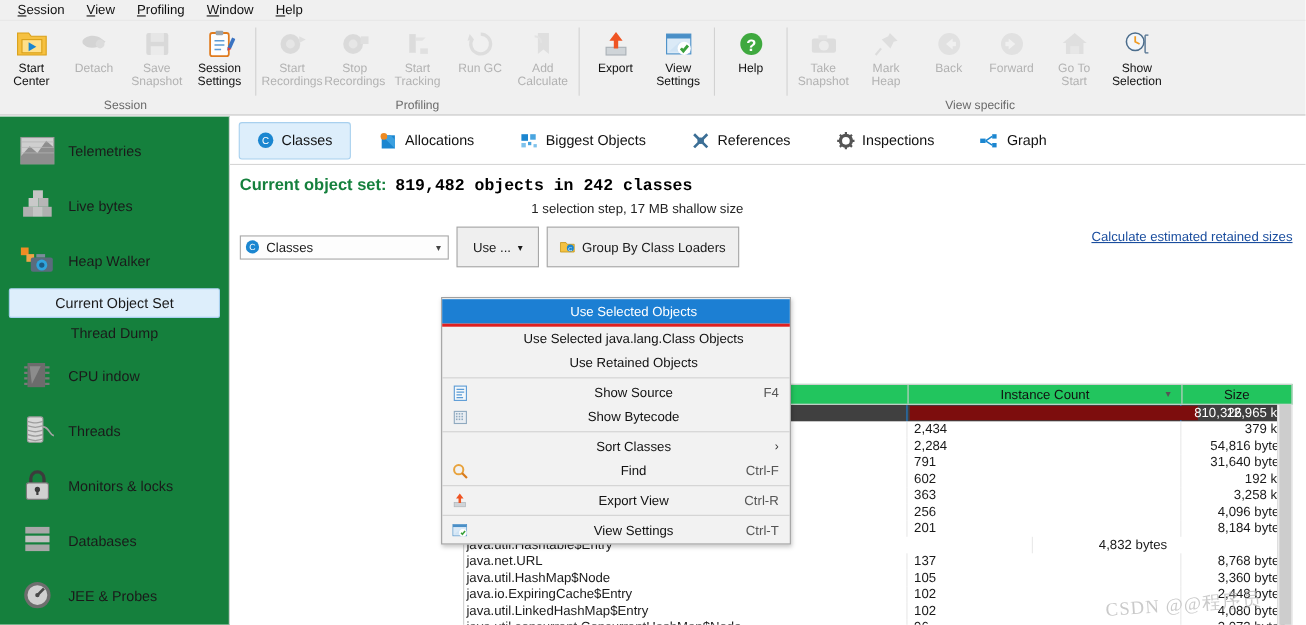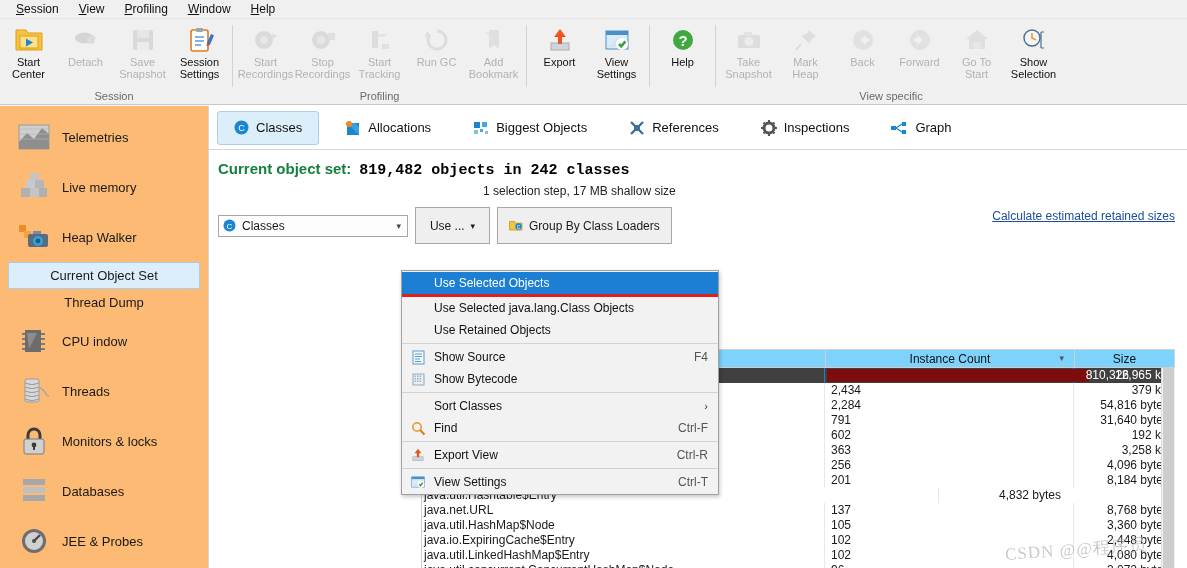--- a/index.html
+++ b/index.html
@@ -43,21 +43,21 @@
     white-space:pre-line;
   }
   .tbtn.disabled .lbl { color:#b2b2b2; }
   .tbtn.disabled .ico { opacity:.38; filter:grayscale(1); }
 
   
   .content { position:absolute; top:106px; left:0; right:0; bottom:0; display:flex; }
 
   
   .sidebar {
-    width:209px; background:#fdba74; border-right:1px solid #d6d6d6;
+    width:209px; background:#15803d; border-right:1px solid #d6d6d6;
     padding-top:6px; overflow:hidden;
   }
   .snav { display:flex; align-items:center; height:50px; padding-left:14px; cursor:default; }
   .snav .sico { width:40px; height:34px; display:flex; align-items:center; justify-content:center; }
   .snav .slbl { font-size:13px; color:#1a1a1a; margin-left:8px; }
   .ssub {
     height:27px; margin:0 8px; display:flex; align-items:center; justify-content:center;
     font-size:13px; color:#1a1a1a; cursor:default; border-radius:2px;
   }
   .ssub.active { background:#ddeefb; border:1px solid #a8d0ee; }
@@ -93,21 +93,21 @@
     align-items:center; justify-content:center; gap:6px; padding:16px 11px;
     font-size:12px; margin-left:7px; cursor:default; white-space:nowrap;
   }
   .linkright {
     position:absolute; right:12px; top:11px; font-size:12px; color:#1a4d9e;
     text-decoration:underline; cursor:pointer;
   }
 
   
   .tablewrap { position:absolute; left:212px; right:12px; top:243px; bottom:0; }
-  .thead { display:flex; height:19px; background:#7dd3fc; border:1px solid #cfcfcf; border-bottom:1px solid #cfcfcf; }
+  .thead { display:flex; height:19px; background:#22c55e; border:1px solid #cfcfcf; border-bottom:1px solid #cfcfcf; }
   .th {
     display:flex; align-items:center; justify-content:center; font-size:12px; color:#111;
     border-right:1px solid #cfcfcf; position:relative; height:100%;
   }
   .th.name { width:517px; }
   .th.count { width:318px; }
   .th.size { width:127px; border-right:none;text-align:center; }
   .th .sortarrow { position:absolute; right:8px; font-size:8px; color:#555; }
   .tbody { border:1px solid #cfcfcf; border-top:none; height:306px; overflow:hidden; position:relative; background:#fff; }
   .trow { display:flex; height:15px; align-items:center; font-size:12px; }
@@ -129,21 +129,21 @@
   .vthumb { position:absolute; top:0; left:1px; width:11px; height:262px; background:#cdcdcd; }
 
   
   .ctxmenu {
     position:absolute; left:401px; top:270px; width:318px;
     background:#f2f2f2; border:1px solid #a0a0a0; box-shadow:1px 2px 4px rgba(0,0,0,.22);
     z-index:50; padding:1px 0;
   }
   .ctxitem {
     height:22px; display:flex; align-items:center; font-size:12px; color:#111;
-    padding-left:32px; position:relative; cursor:default;
+    padding-left:32px; position:relative; cursor:default;justify-content:center;
   }
   .ctxitem.hl { background:#1c7fd3; color:#fff; }
   .ctxitem .mico { position:absolute; left:8px; top:3px; width:16px; height:16px; display:flex; align-items:center; justify-content:center; }
   .ctxitem .accel { position:absolute; right:10px; color:#555; font-size:12px; }
   .ctxitem .sub { position:absolute; right:10px; color:#333; font-size:11px; }
   .ctxredline { height:3px; background:#e02020; }
   .ctxdiv { height:1px; background:#d2d2d2; margin:2px 0; }
 
   
   .watermark {
@@ -261,21 +261,21 @@
             <div class="lbl">Run GC</div>
           </div>
           <div class="tbtn disabled">
             <div class="ico">
               <svg width="28" height="26" viewBox="0 0 28 26">
                 <path d="M9 3h10v19l-5-4-5 4z" fill="#c4c4c4"></path>
                 <path d="M6 6c4 0 6 3 6 6" stroke="#cfcfcf" stroke-width="2" fill="none"></path>
               </svg>
             </div>
             <div class="lbl">Add
-Bookmark</div>
+Calculate</div>
           </div>
         </div>
         <div class="rgroup-label">Profiling</div>
       </div>
       <div class="sep"></div>
       <div class="rgroup">
         <div class="rgroup-items">
           <div class="tbtn">
             <div class="ico">
               <svg width="28" height="26" viewBox="0 0 28 26">
@@ -404,21 +404,21 @@
           <div class="sico">
             <svg width="34" height="30" viewBox="0 0 34 30">
               <rect x="4" y="16" width="9" height="9" fill="#b0b0b0"></rect>
               <rect x="13" y="16" width="9" height="9" fill="#c4c4c4"></rect>
               <rect x="22" y="16" width="8" height="9" fill="#b0b0b0"></rect>
               <rect x="9" y="8" width="9" height="8" fill="#c9c9c9"></rect>
               <rect x="18" y="8" width="9" height="8" fill="#b6b6b6"></rect>
               <rect x="13" y="1" width="9" height="7" fill="#c4c4c4"></rect>
             </svg>
           </div>
-          <div class="slbl">Live memory</div>
+          <div class="slbl">Live bytes</div>
         </div>
         <div class="snav">
           <div class="sico">
             <svg width="34" height="30" viewBox="0 0 34 30">
               <rect x="2" y="3" width="7" height="7" fill="#f08c24"></rect>
               <rect x="7" y="9" width="7" height="7" fill="#f0a346"></rect>
               <rect x="11" y="12" width="20" height="13" rx="2" fill="#5a6b7d"></rect>
               <rect x="16" y="9" width="8" height="3" fill="#7b8b9c"></rect>
               <circle cx="21" cy="19" r="5" fill="#2fa4de"></circle>
               <circle cx="21" cy="19" r="2.4" fill="#1b5c85"></circle>

